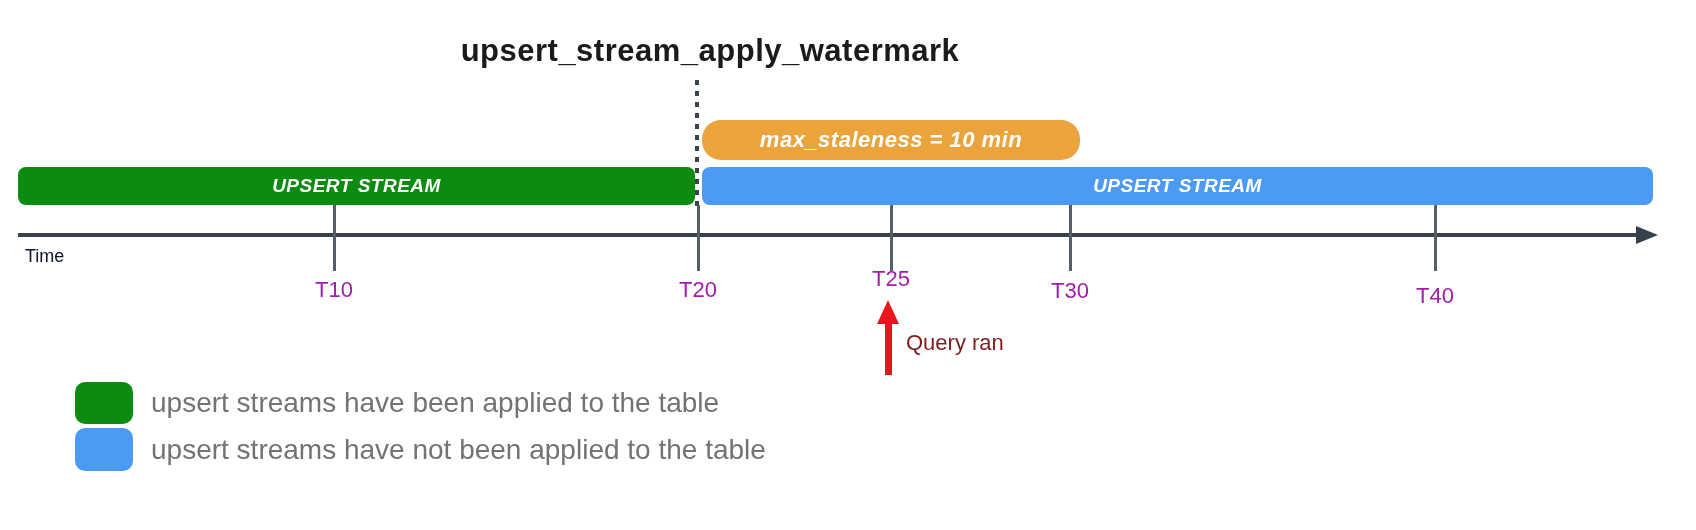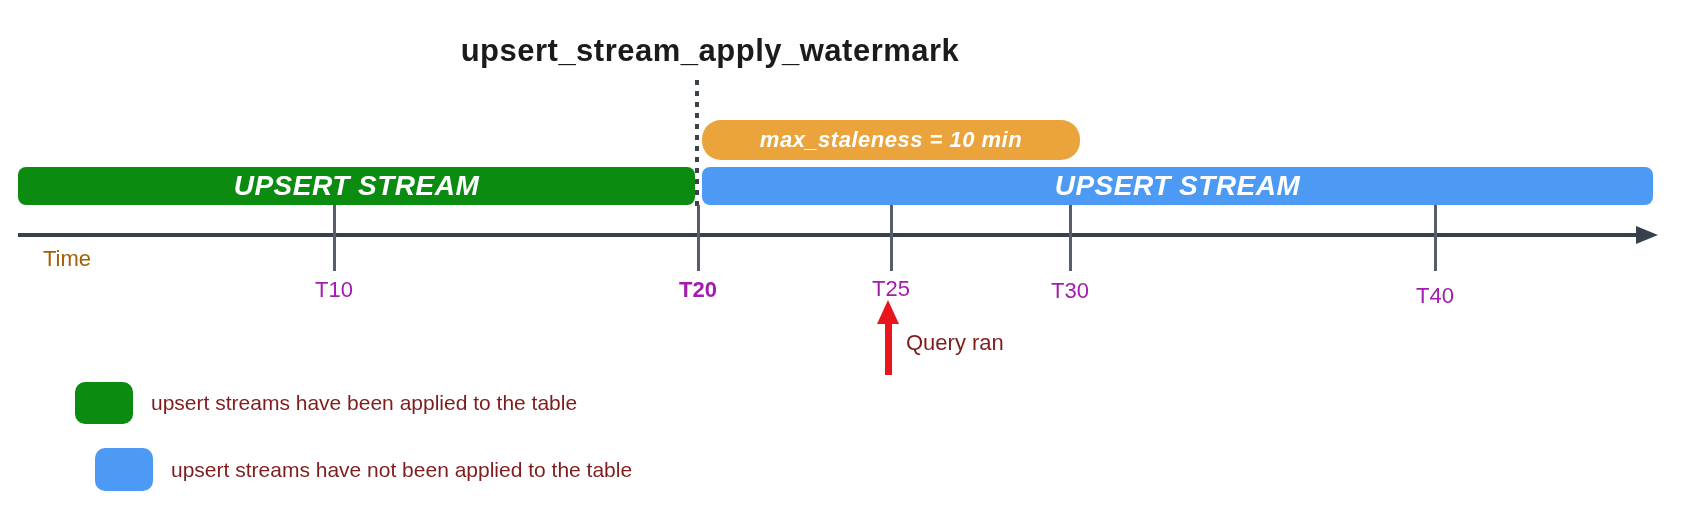--- a/index.html
+++ b/index.html
@@ -46,21 +46,21 @@
 
   
   .bar {
     position: absolute;
     display: flex;
     align-items: center;
     justify-content: center;
     color: #ffffff;
     font-weight: bold;
     font-style: italic;
-    font-size: 28px;
+    font-size: 19px;
     letter-spacing: 0.5px;
     white-space: nowrap;
   }
   .bar-green {
     left: 18px; top: 167px;
     width: 677px; height: 38px;
     background: #0b8c10;
     border-radius: 8px;
   }
   .bar-blue {
@@ -87,42 +87,42 @@
   .axis-arrowhead {
     position: absolute;
     left: 1636px; top: 226px;
     width: 0; height: 0;
     border-left: 22px solid #37414b;
     border-top: 9px solid transparent;
     border-bottom: 9px solid transparent;
   }
   .axis-label {
     position: absolute;
-    left: 43px; top: 246px;
-    font-size: 22px;
-    color: #a16207;
+    left: 25px; top: 246px;
+    font-size: 18px;
+    color: #0f172a;
   }
 
   
   .tick-line {
     position: absolute;
     top: 205px;
     width: 3px; height: 66px;
     background: #565f69;
   }
   .tick-label {
     position: absolute;
     width: 80px;
     text-align: center;
     font-size: 22px;
     color: #a21caf;
   }
   .tick-t10 .tick-line { left: 333px; }  .tick-t10 .tick-label { left: 294px; top: 277px; }
-  .tick-t20 .tick-line { left: 697px; }  .tick-t20 .tick-label { left: 658px; top: 277px; font-weight: bold; }
-  .tick-t25 .tick-line { left: 890px; }  .tick-t25 .tick-label { left: 851px; top: 276px; }
+  .tick-t20 .tick-line { left: 697px; }  .tick-t20 .tick-label { left: 658px; top: 277px; }
+  .tick-t25 .tick-line { left: 890px; }  .tick-t25 .tick-label { left: 851px; top: 266px; }
   .tick-t30 .tick-line { left: 1069px; } .tick-t30 .tick-label { left: 1030px; top: 278px; }
   .tick-t40 .tick-line { left: 1434px; } .tick-t40 .tick-label { left: 1395px; top: 283px; }
 
   
   .query-arrow-shaft {
     position: absolute;
     left: 885px; top: 318px;
     width: 7px; height: 57px;
     background: #e9151d;
   }
@@ -144,32 +144,32 @@
 
   
   .legend-row {
     position: absolute;
     left: 75px;
     display: flex;
     align-items: center;
     gap: 18px;
   }
   .legend-row-1 { top: 382px; height: 42px; }
-  .legend-row-2 { top: 448px; height: 43px; margin-left: 20px; }
+  .legend-row-2 { top: 428px; height: 43px; }
   .legend-swatch {
     width: 58px;
     height: 100%;
     border-radius: 10px;
     flex: 0 0 auto;
   }
   .legend-swatch.green { background: #0b8c10; }
   .legend-swatch.blue  { background: #4d9af5; }
   .legend-label {
-    font-size: 21px;
-    color: #7f1d1d;
+    font-size: 28px;
+    color: #737373;
     white-space: nowrap;
   }
 </style>
 </head>
 <body>
 
 <div class="canvas">
 
   <div class="title">upsert_stream_apply_watermark</div>
 

